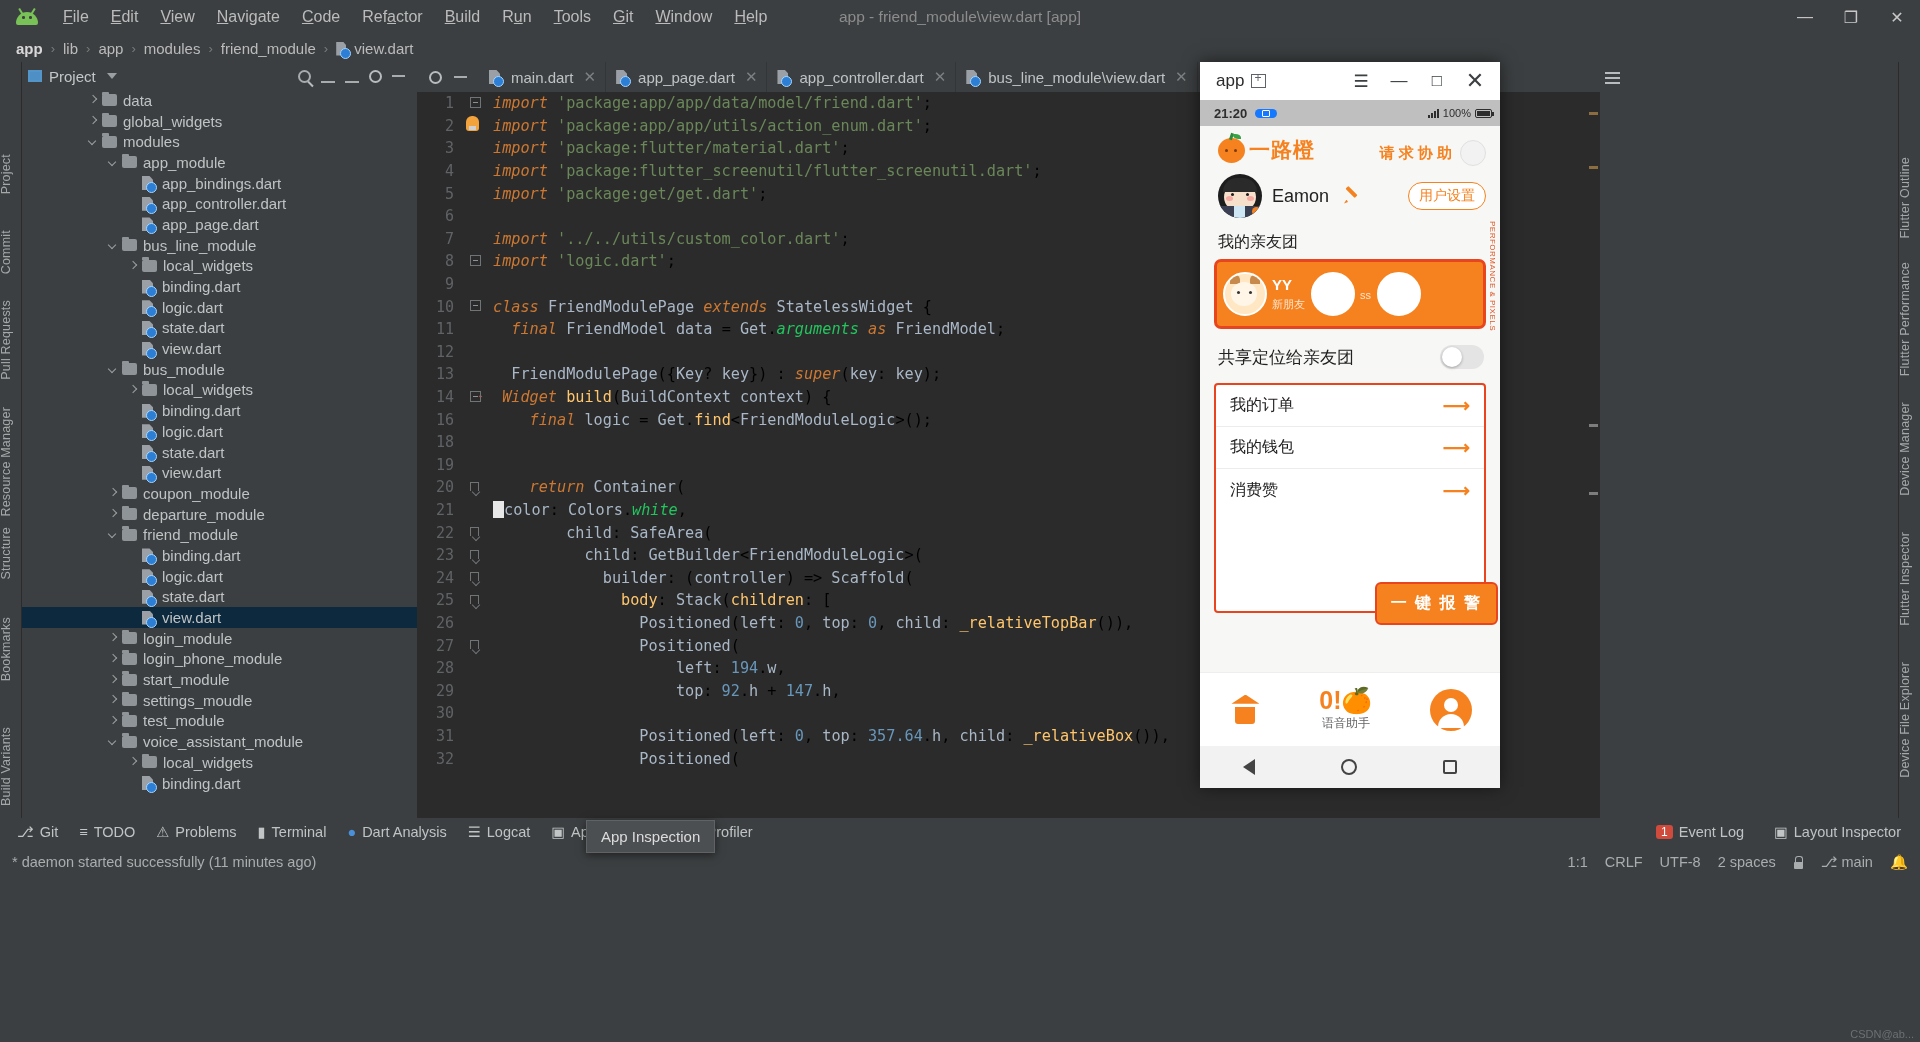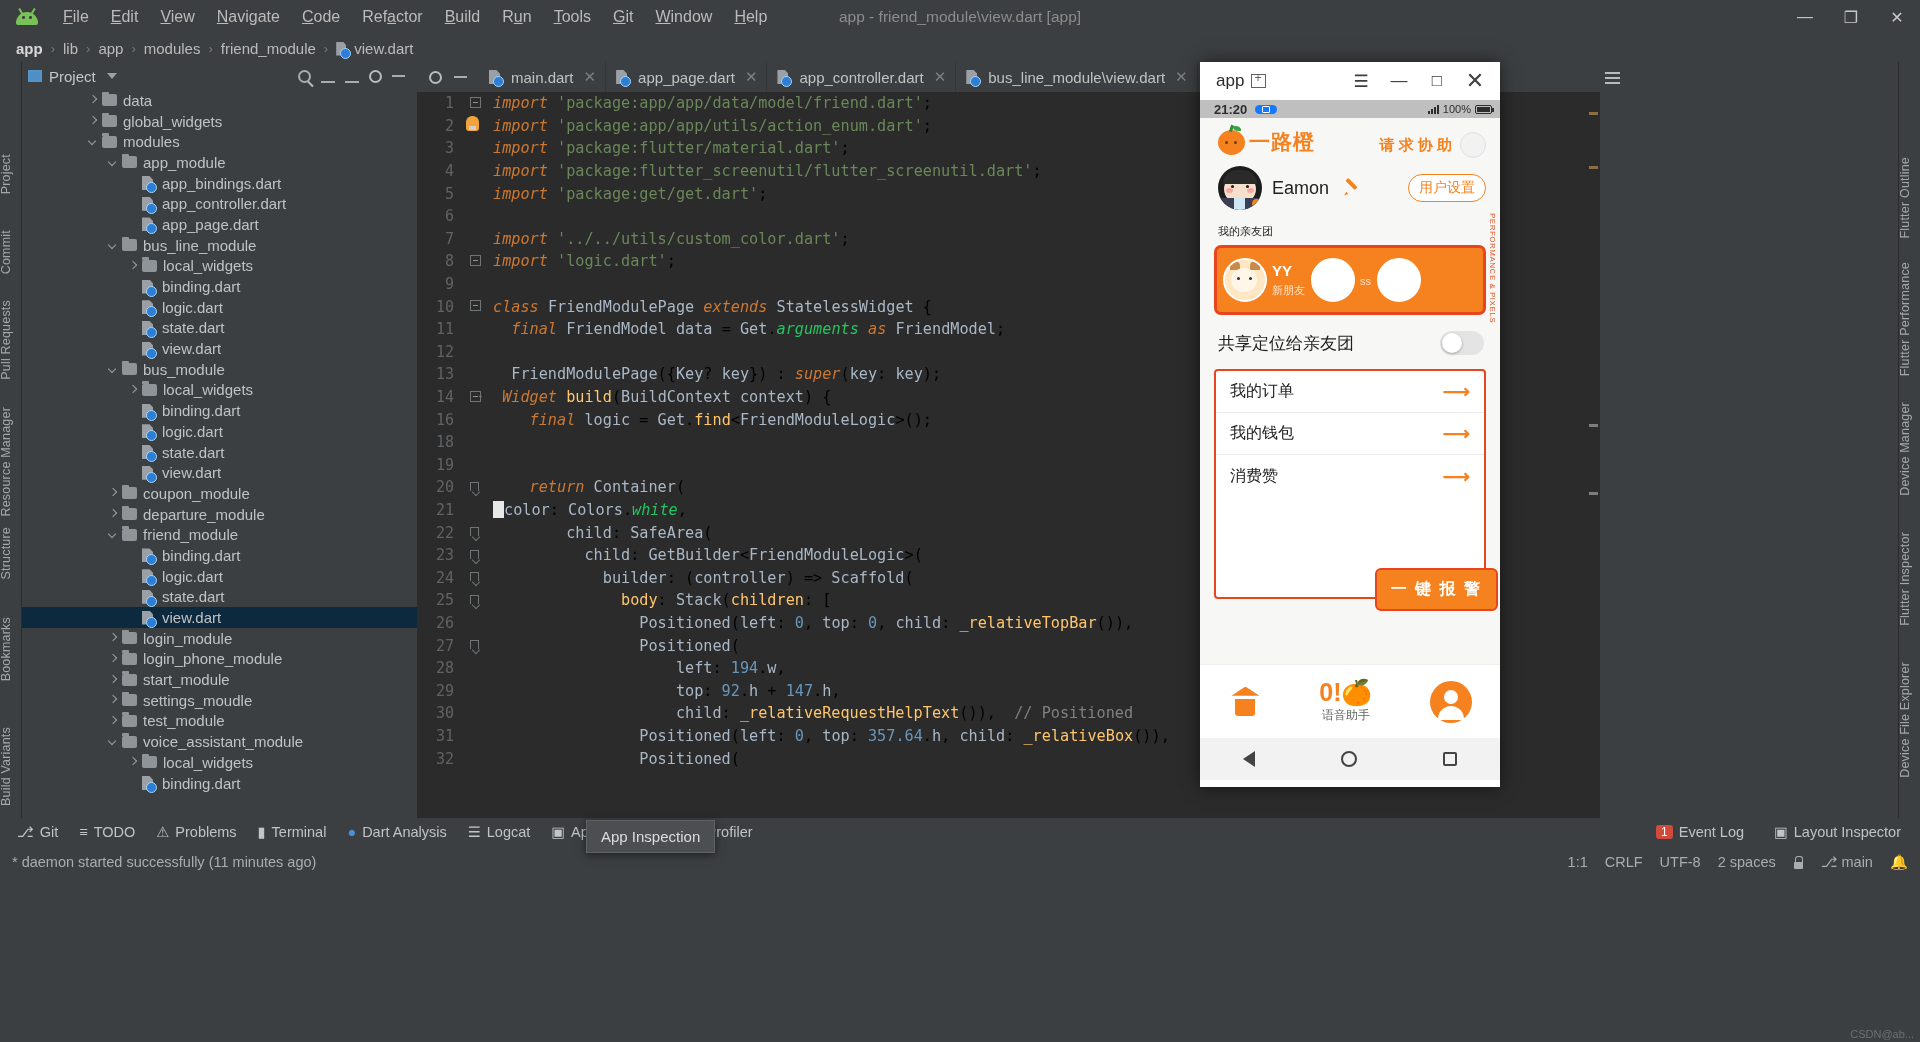--- a/index.html
+++ b/index.html
@@ -156,21 +156,21 @@
   
   .emu{position:absolute;left:1200px;top:62px;width:300px;height:725px;background:#fff;
     box-shadow:0 0 16px rgba(0,0,0,.55); }
   .emu-title{height:38px;background:#ffffff;display:flex;align-items:center;padding:0 6px;}
   .emu-title .t{font-size:17px;color:#2b2b2b;margin-left:10px;}
   .emu-pip{width:15px;height:14px;border:1.6px solid #5f6368;margin-left:7px;position:relative;}
   .emu-pip::after{content:"+";position:absolute;left:2px;top:-4px;font-size:12px;color:#5f6368;}
   .emu-win{margin-left:auto;display:flex;align-items:center;gap:0;}
   .ewb{width:38px;height:38px;display:flex;align-items:center;justify-content:center;color:#3c4043;font-size:17px;}
   .ewb.x{font-size:22px;}
-  .emu-statusbar{height:18px;background:#bfbfbf;display:flex;align-items:center;padding:0 8px;font-size:13px;color:#2e2e2e;}
+  .emu-statusbar{height:26px;background:#bfbfbf;display:flex;align-items:center;padding:0 8px;font-size:13px;color:#2e2e2e;}
   .st-time{margin-left:6px;font-weight:600;}
   .st-badge{margin-left:8px;background:#1677ff;color:#fff;border-radius:9px;padding:1px 7px;font-size:11px;display:flex;align-items:center;gap:3px;}
   .st-right{margin-left:auto;display:flex;align-items:center;gap:4px;font-size:11px;}
   .sig{display:flex;align-items:flex-end;gap:1px;height:10px;}
   .sig i{display:block;width:2px;background:#2e2e2e;}
   .batt{width:17px;height:9px;border:1.2px solid #2e2e2e;border-radius:2px;position:relative;}
   .batt::after{content:"";position:absolute;right:-3px;top:2px;width:2px;height:4px;background:#2e2e2e;}
   .batt i{position:absolute;left:1px;top:1px;bottom:1px;right:1px;background:#2e2e2e;}
 
   .phone-body{position:relative;height:620px;background:#f7f7f5;overflow:hidden;}
@@ -194,21 +194,21 @@
   .avatar .eyeR{position:absolute;left:28px;top:19px;width:3px;height:3px;border-radius:50%;background:#1d1d1d;}
   .avatar .suit{position:absolute;left:2px;bottom:0;width:40px;height:12px;background:#3a3f52;}
   .avatar .shirt{position:absolute;left:16px;bottom:0;width:11px;height:12px;background:#cfe6f5;}
   .avatar-dot{width:9px;height:9px;border-radius:50%;background:#f5821f;position:absolute;right:1px;bottom:2px;}
   .uname{font-size:18px;color:#222;}
   .pencil{width:17px;height:17px;position:relative;margin-left:4px;}
   .pencil::before{content:"";position:absolute;left:2px;top:2px;width:13px;height:4px;background:#f5821f;transform:rotate(45deg);border-radius:1px;}
   .pencil::after{content:"";position:absolute;left:1px;bottom:1px;width:4px;height:4px;background:#f5821f;clip-path:polygon(0 100%,100% 60%,60% 0);}
   .usetbtn{margin-left:auto;border:1.5px solid #f5821f;border-radius:14px;padding:4px 10px;color:#f5821f;font-size:14px;
            background:#fff;white-space:nowrap;}
-  .sec-title{font-size:11px;color:#222;padding:14px 0 6px 18px;font-weight:500;}
+  .sec-title{font-size:16px;color:#222;padding:14px 0 6px 18px;font-weight:500;}
   .friendbox{margin:0 14px;border:3px solid #e8451f;border-radius:7px;background:#f5821f;height:70px;display:flex;align-items:center;padding:0 6px;gap:6px;overflow:hidden;}
   .fitem{display:flex;align-items:center;gap:5px;}
   .fav{width:44px;height:44px;border-radius:50%;background:#ffe7c4;border:2.5px solid #fff;position:relative;overflow:hidden;flex:0 0 44px;}
   .fav.cat .ear{position:absolute;top:1px;width:10px;height:9px;background:#c88a4c;border-radius:50% 50% 0 0;}
   .fav.cat .ear.l{left:5px;} .fav.cat .ear.r{right:5px;}
   .fav.cat .f{position:absolute;left:6px;top:8px;width:26px;height:24px;border-radius:50%;background:#fff6e8;}
   .fav.cat .e{position:absolute;top:17px;width:3px;height:3px;border-radius:50%;background:#333;}
   .fav.cat .e.l{left:12px;} .fav.cat .e.r{left:24px;}
   .fav.blank{background:#ffffff;}
   .ftext{line-height:1.15;}
@@ -677,21 +677,21 @@
         <div class="cline"><span class="lnum">20</span><span class="gmark"><span class="fold arrowd" style="left: 8px; top: 6px;"></span></span><span class="ctext">    <span class="kw">return</span> <span class="cls">Container</span>(</span></div>
         <div class="cline"><span class="lnum">21</span><span class="gmark"></span><span class="ctext"><span class="cursorbox"></span><span class="idf">color</span>: <span class="cls">Colors</span>.<span class="fld italic">white</span>,</span></div>
         <div class="cline"><span class="lnum">22</span><span class="gmark"><span class="fold arrowd" style="left: 8px; top: 6px;"></span></span><span class="ctext">        <span class="idf">child</span>: <span class="cls">SafeArea</span>(</span></div>
         <div class="cline"><span class="lnum">23</span><span class="gmark"><span class="fold arrowd" style="left: 8px; top: 6px;"></span></span><span class="ctext">          <span class="idf">child</span>: <span class="cls">GetBuilder</span>&lt;<span class="cls">FriendModuleLogic</span>&gt;(</span></div>
         <div class="cline"><span class="lnum">24</span><span class="gmark"><span class="fold arrowd" style="left: 8px; top: 6px;"></span></span><span class="ctext">            <span class="idf">builder</span>: (<span class="idf">controller</span>) =&gt; <span class="cls">Scaffold</span>(</span></div>
         <div class="cline"><span class="lnum">25</span><span class="gmark"><span class="fold arrowd" style="left: 8px; top: 6px;"></span></span><span class="ctext">              <span class="fn">body</span>: <span class="cls">Stack</span>(<span class="fn">children</span>: [</span></div>
         <div class="cline"><span class="lnum">26</span><span class="gmark"></span><span class="ctext">                <span class="cls">Positioned</span>(<span class="idf">left</span>: <span class="num">0</span>, <span class="idf">top</span>: <span class="num">0</span>, <span class="idf">child</span>: <span class="fn">_relativeTopBar</span>()),</span></div>
         <div class="cline"><span class="lnum">27</span><span class="gmark"><span class="fold arrowd" style="left: 8px; top: 6px;"></span></span><span class="ctext">                <span class="cls">Positioned</span>(</span></div>
         <div class="cline"><span class="lnum">28</span><span class="gmark"></span><span class="ctext">                    <span class="idf">left</span>: <span class="num">194</span>.<span class="idf">w</span>,</span></div>
         <div class="cline"><span class="lnum">29</span><span class="gmark"></span><span class="ctext">                    <span class="idf">top</span>: <span class="num">92</span>.<span class="idf">h</span> + <span class="num">147</span>.<span class="idf">h</span>,</span></div>
-        <div class="cline"><span class="lnum">30</span><span class="gmark"></span><span class="ctext">                    <span class="idf">child</span>: <span class="fn">_relativeRequestHelpText</span>()),  <span class="cm">// Positioned</span></span></div>
+        <div class="cline"><span class="lnum">30</span><span class="gmark"></span></div>
         <div class="cline"><span class="lnum">31</span><span class="gmark"></span><span class="ctext">                <span class="cls">Positioned</span>(<span class="idf">left</span>: <span class="num">0</span>, <span class="idf">top</span>: <span class="num">357.64</span>.<span class="idf">h</span>, <span class="idf">child</span>: <span class="fn">_relativeBox</span>()),</span></div>
         <div class="cline"><span class="lnum">32</span><span class="gmark"></span><span class="ctext">                <span class="cls">Positioned</span>(</span></div>
       </div>
     <div class="editor-scroll">
       <div class="mini-mark" style="top:20px;background:#8b6d3f;"></div>
       <div class="mini-mark" style="top:74px;background:#8b6d3f;"></div>
       <div class="mini-mark" style="top:332px;background:#7d7d7d;"></div>
       <div class="mini-mark" style="top:400px;background:#7d7d7d;"></div>
     </div>
   </div>

